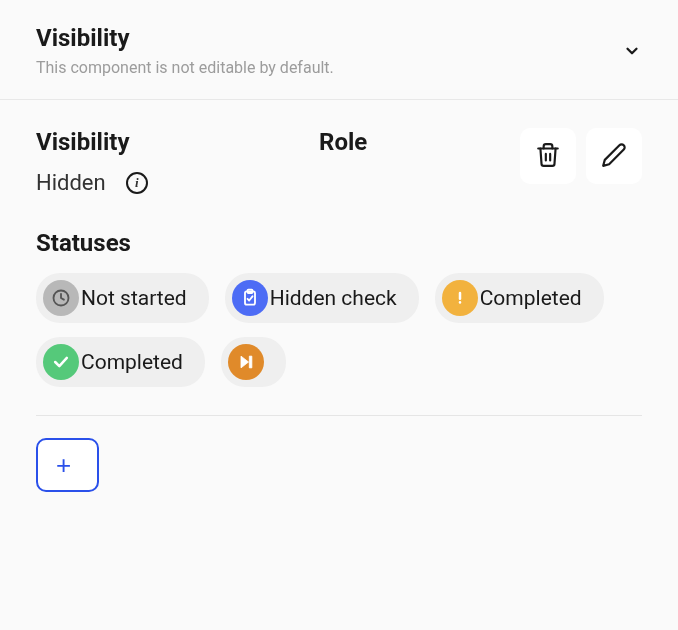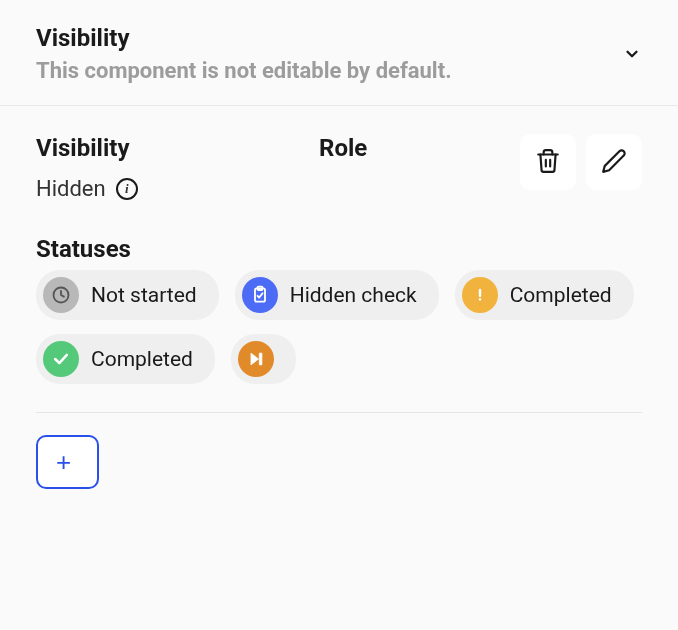--- a/index.html
+++ b/index.html
@@ -21,23 +21,23 @@
       display: flex;
       flex-direction: column;
       gap: 6px;
     }
     .header-title {
       font-size: 24px;
       font-weight: 700;
       color: #1a1a1a;
     }
     .header-subtitle {
-      font-size: 22px;
+      font-size: 16px;
       color: #9c9c9c;
-      font-weight: 700;
+      font-weight: 400;
       text-align: center;
     }
     .chevron {
       width: 20px;
       height: 20px;
       display: flex;
       align-items: center;
       justify-content: center;
       cursor: pointer;
     }
@@ -60,21 +60,21 @@
       font-size: 24px;
       font-weight: 700;
       color: #1a1a1a;
     }
     .col-value {
       font-size: 22px;
       color: #333;
       font-weight: 400;
       display: flex;
       align-items: center;
-      gap: 10px;
+      gap: 20px;
     }
     .info-icon {
       width: 22px;
       height: 22px;
       border: 2px solid #1a1a1a;
       border-radius: 50%;
       display: inline-flex;
       align-items: center;
       justify-content: center;
       font-size: 13px;
@@ -95,33 +95,33 @@
       border-radius: 10px;
       display: flex;
       align-items: center;
       justify-content: center;
       cursor: pointer;
     }
     .statuses-label {
       font-size: 24px;
       font-weight: 700;
       color: #1a1a1a;
-      margin-bottom: 7px;
+      margin-bottom: 16px;
     }
     .status-list {
       display: flex;
       flex-wrap: wrap;
       gap: 14px 16px;
       padding-bottom: 28px;
       border-bottom: 1px solid #e5e5e5;
     }
     .status-pill {
       display: inline-flex;
       align-items: center;
-      gap: 12px;
+      gap: 2px;
       background: #efefef;
       border-radius: 24px;
       padding: 7px 22px 7px 7px;
       font-size: 21px;
       color: #1a1a1a;
       font-weight: 400;
     }
     .status-icon {
       width: 36px;
       height: 36px;

